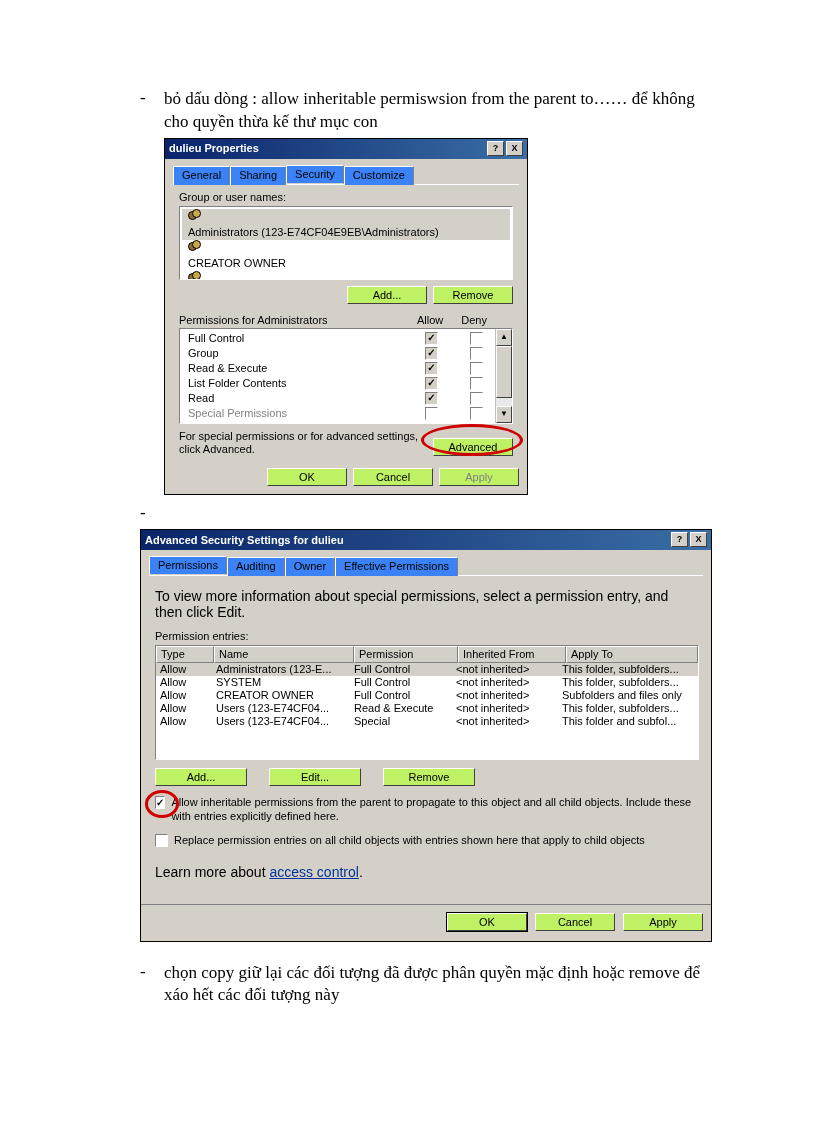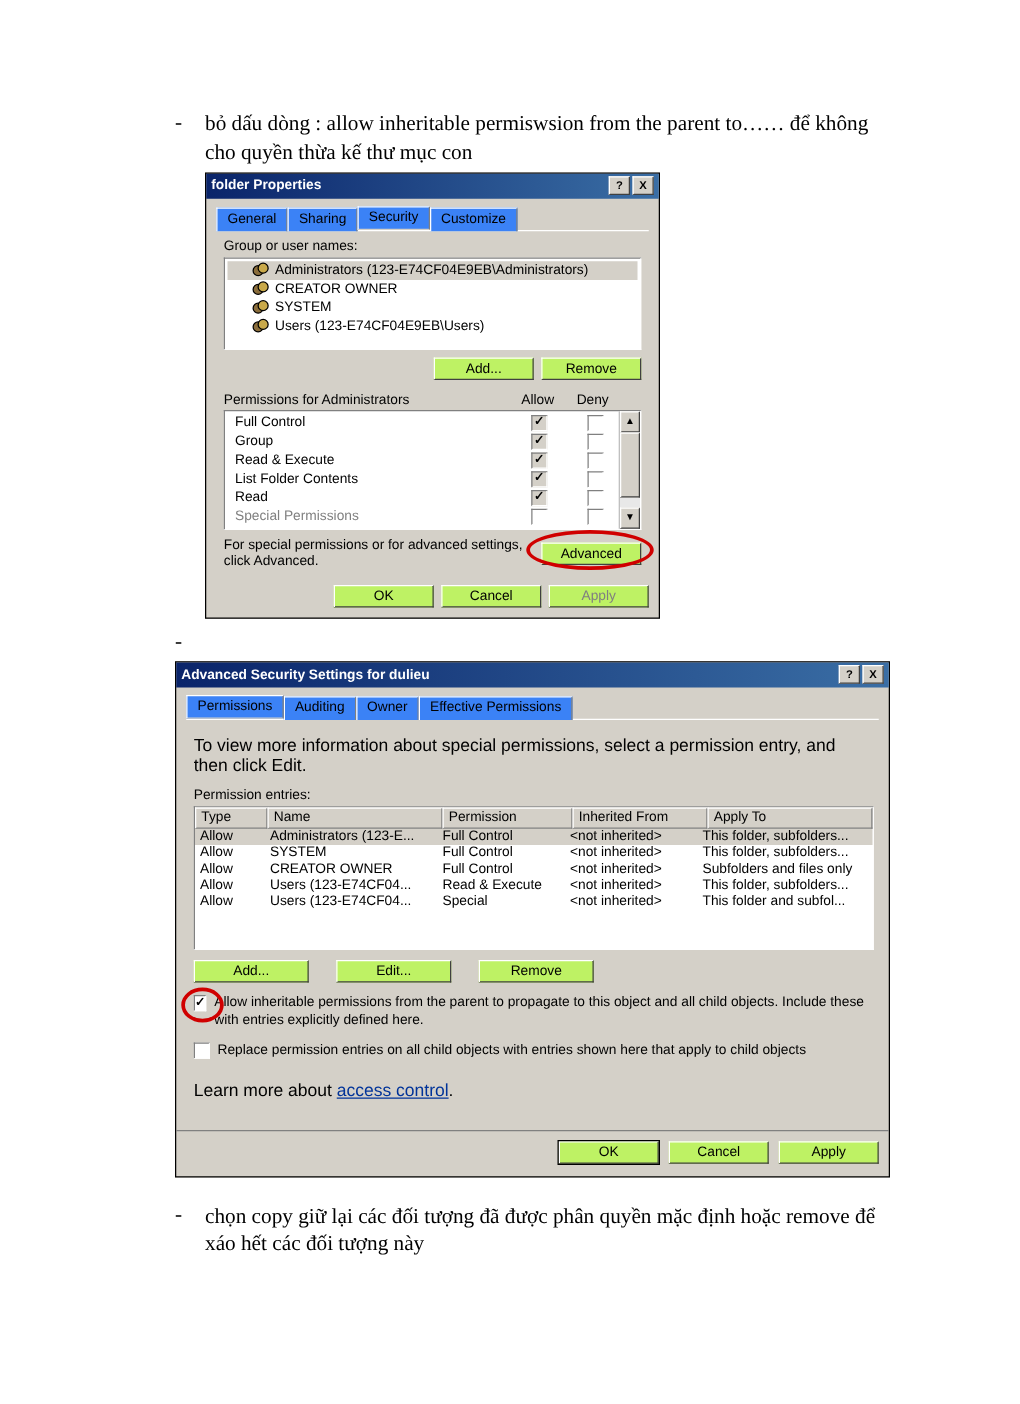--- a/index.html
+++ b/index.html
@@ -121,25 +121,26 @@
     border-top: 1px solid #808080;
     border-left: 1px solid #808080;
     border-right: 1px solid #fff;
     border-bottom: 1px solid #fff;
     padding: 2px;
     height: 68px;
     overflow: hidden;
   }
   .list-item {
     display: flex;
-    align-items: center;
+    align-items: flex-start;
     gap: 4px;
-    padding: 0 20px;
+    padding: 0 6px;
     font-size: 11px;
     line-height: 15px;
+    flex-direction: column;
   }
   .list-item.selected {
     background: #d4d0c8;
   }
   .group-icon {
     width: 14px;
     height: 12px;
     display: inline-block;
     position: relative;
   }
@@ -277,21 +278,21 @@
     border-top: 1px solid #fff;
     border-left: 1px solid #fff;
     border-right: 1px solid #404040;
     border-bottom: 1px solid #404040;
   }
   .scrollbar-track {
     flex: 1;
   }
   .adv-row {
     display: flex;
-    align-items: center;
+    align-items: flex-end;
     margin-top: 6px;
     gap: 8px;
     position: relative;
   }
   .adv-text {
     font-size: 11px;
     flex: 1;
     line-height: 1.2;
   }
   .adv-btn {
@@ -402,21 +403,21 @@
 
 <div class="page">
 
   <div class="bullet-row">
     <div class="bullet-dash">-</div>
     <div class="bullet-text">bỏ dấu dòng :  allow  inheritable  permiswsion from the parent to……  để không cho quyền thừa kế thư mục con</div>
   </div>
 
   <div class="dialog dialog1">
     <div class="titlebar">
-      <span>folder Properties</span>
+      <span>dulieu Properties</span>
       <div class="titlebar-buttons">
         <div class="titlebar-btn">?</div>
         <div class="titlebar-btn">X</div>
       </div>
     </div>
     <div class="tabs">
       <div class="tab">General</div>
       <div class="tab">Sharing</div>
       <div class="tab active">Security</div>
       <div class="tab">Customize</div>

